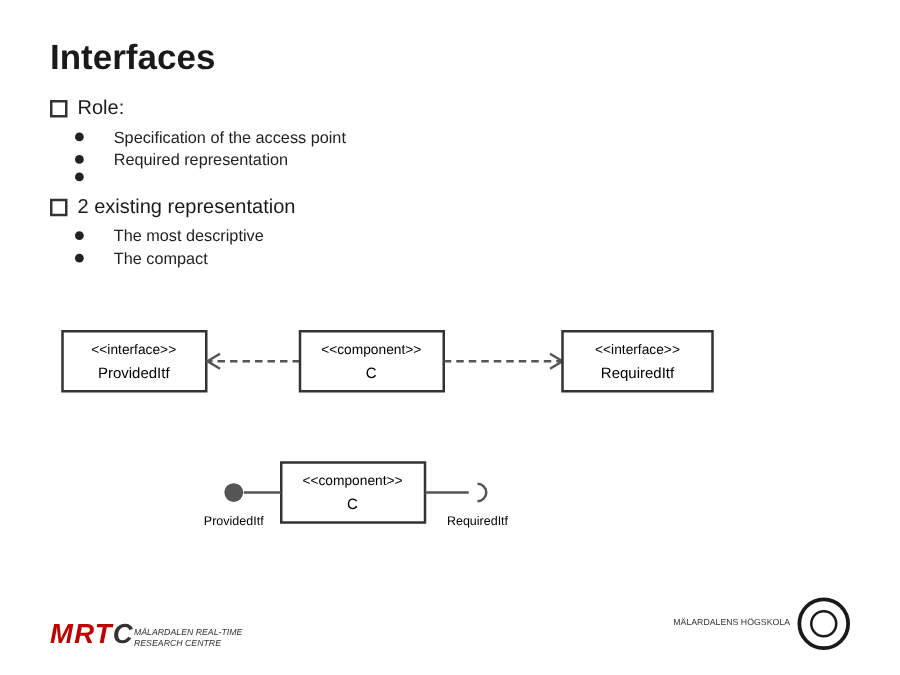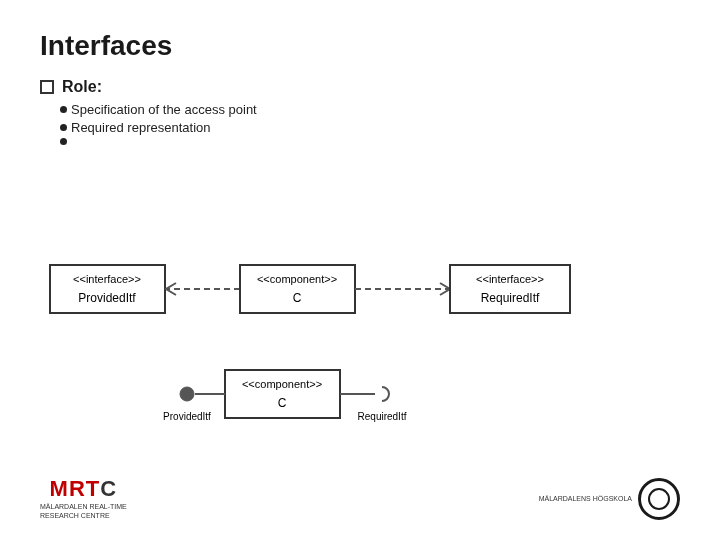--- a/index.html
+++ b/index.html
@@ -25,21 +25,21 @@
       color: #1a1a1a;
       margin-bottom: 16px;
     }
 
     .section {
       margin-bottom: 12px;
     }
 
     .section-label {
       font-size: 16px;
-      font-weight: bold;
+      font-weight: normal;
       color: #1a1a1a;
       margin-bottom: 6px;
       display: flex;
       align-items: center;
       gap: 8px;
     }
 
     .checkbox-icon {
       width: 14px;
       height: 14px;
@@ -53,21 +53,21 @@
       padding-left: 20px;
       margin-bottom: 4px;
     }
 
     .bullet-list li {
       font-size: 13px;
       color: #222;
       margin-bottom: 3px;
       display: flex;
       align-items: center;
-      gap: 4px;
+      gap: 24px;
     }
 
     .bullet-dot {
       width: 7px;
       height: 7px;
       background: #222;
       border-radius: 50%;
       flex-shrink: 0;
     }
 
@@ -79,22 +79,23 @@
       right: 48px;
       height: 210px;
     }
 
     
     .logo-mrtc {
       position: absolute;
       bottom: 20px;
       left: 40px;
       display: flex;
-      flex-direction: column;
-      align-items: center;
+      flex-direction: row;
+      align-items: flex-end;
+      font-style: italic;
     }
 
     .mrtc-text {
       font-size: 22px;
       font-weight: bold;
       color: #1a1a1a;
       letter-spacing: 1px;
     }
 
     .mrtc-m { color: #c00000; }
@@ -166,20 +167,34 @@
         <span class="bullet-dot"></span>
         <span>Required representation</span>
       </li>
       <li>
         <span class="bullet-dot"></span>
       </li>
     </ul>
   </div>
 
   <div class="section">
+    <div class="section-label">
+      <span class="checkbox-icon"></span>
+      <span>2 existing representation</span>
+    </div>
+    <ul class="bullet-list">
+      <li>
+        <span class="bullet-dot"></span>
+        <span>The most descriptive</span>
+      </li>
+      <li>
+        <span class="bullet-dot"></span>
+        <span>The compact</span>
+      </li>
+    </ul>
   </div>
 
   <div class="diagram-area">
     
     <svg width="640" height="200" viewBox="0 0 640 200">
 
       <rect x="10" y="15" width="115" height="48" fill="white" stroke="#333" stroke-width="2"></rect>
       <text x="67" y="33" text-anchor="middle" font-size="11" font-family="Arial">&lt;&lt;interface&gt;&gt;</text>
       <text x="67" y="52" text-anchor="middle" font-size="12" font-family="Arial">ProvidedItf</text>
 

